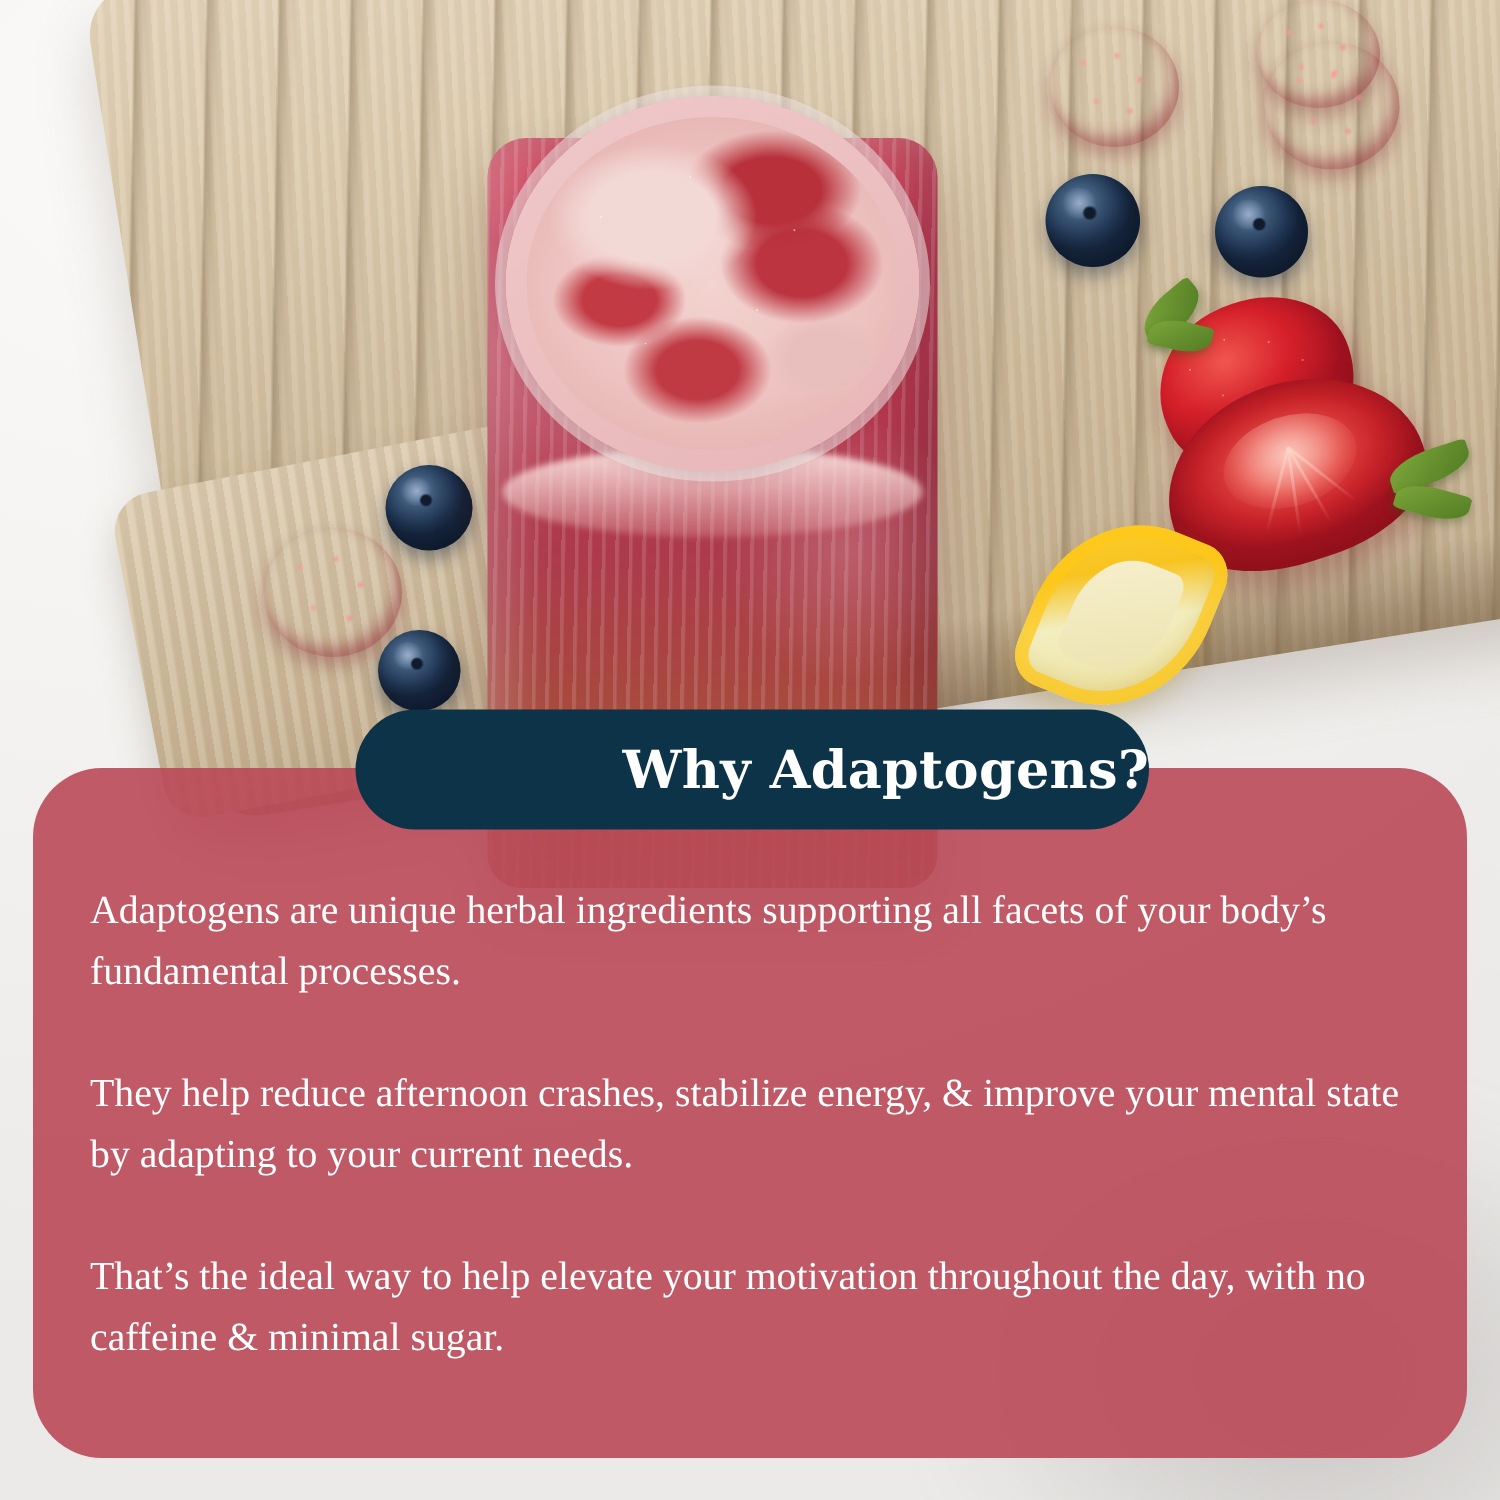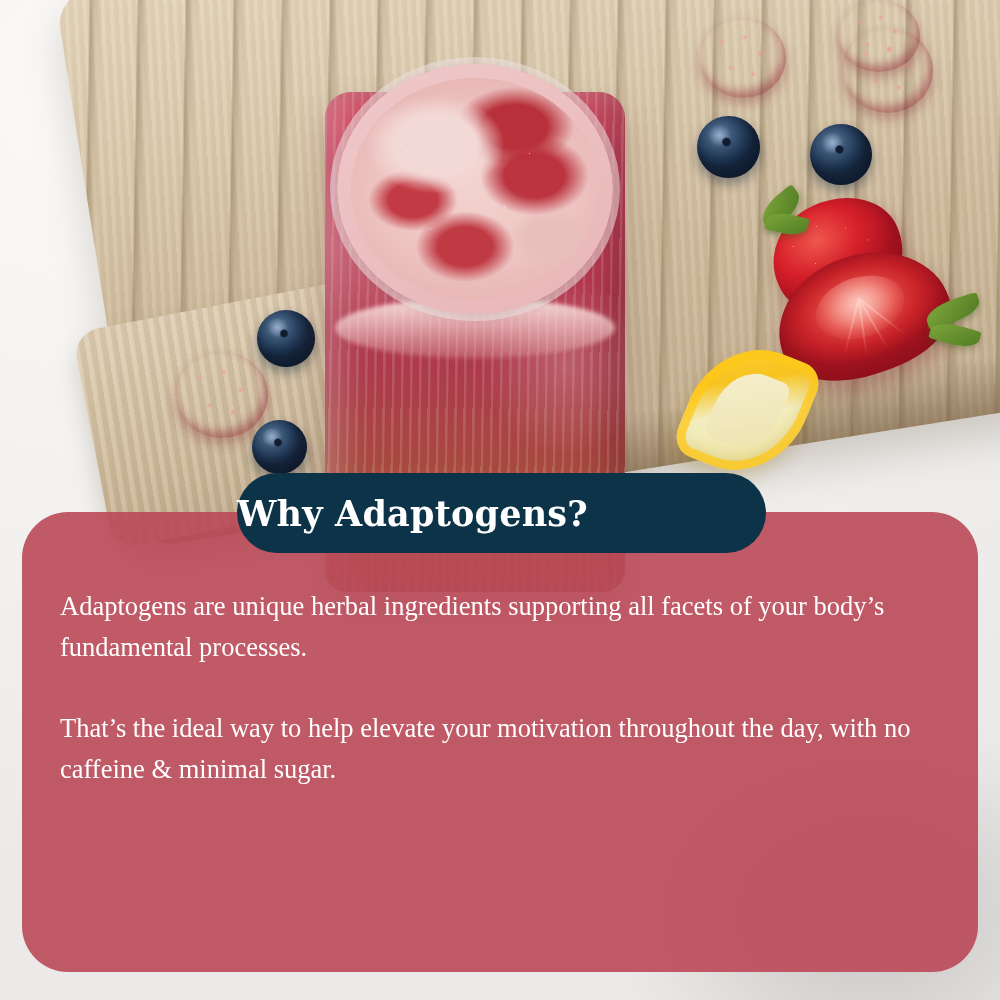--- a/index.html
+++ b/index.html
@@ -172,21 +172,21 @@
     box-shadow:inset 0 0 0 9px rgba(255,200,25,.75);}
 
   
   .panel{position:absolute;left:22px;top:512px;width:956px;height:460px;
     background:rgba(186,73,88,.90);
     border-radius:46px;}
 
   
   .title-pill{position:absolute;left:237px;top:473px;width:529px;height:80px;
     background:#0d3349;border-radius:44px;
-    display:flex;align-items:center;justify-content:flex-start;}
+    display:flex;align-items:center;justify-content:flex-end;}
   .title-pill span{color:#ffffff;font-family:"DejaVu Serif","Liberation Serif",serif;
     font-weight:700;font-size:35px;letter-spacing:.2px;line-height:1;}
 
   
   .copy{position:absolute;left:60px;top:586px;width:880px;text-align:left;
     color:#ffffff;font-family:"Liberation Serif",serif;font-size:26.5px;line-height:41px;}
   .copy p{margin:0 0 40px 0;}
   .copy p:last-child{margin-bottom:0;}
 </style>
 </head>
@@ -267,16 +267,17 @@
   </div>
 
   <div class="panel"></div>
 
   <div class="title-pill">
     <span>Why Adaptogens?</span>
   </div>
 
   <div class="copy">
     <p>Adaptogens are unique herbal ingredients supporting all facets of your body’s fundamental processes.</p>
+    <p>They help reduce afternoon crashes, stabilize energy, &amp; improve your mental state by adapting to your current needs.</p>
     <p>That’s the ideal way to help elevate your motivation throughout the day, with no caffeine &amp; minimal sugar.</p>
   </div>
 
 </div>
 
 </body></html>

